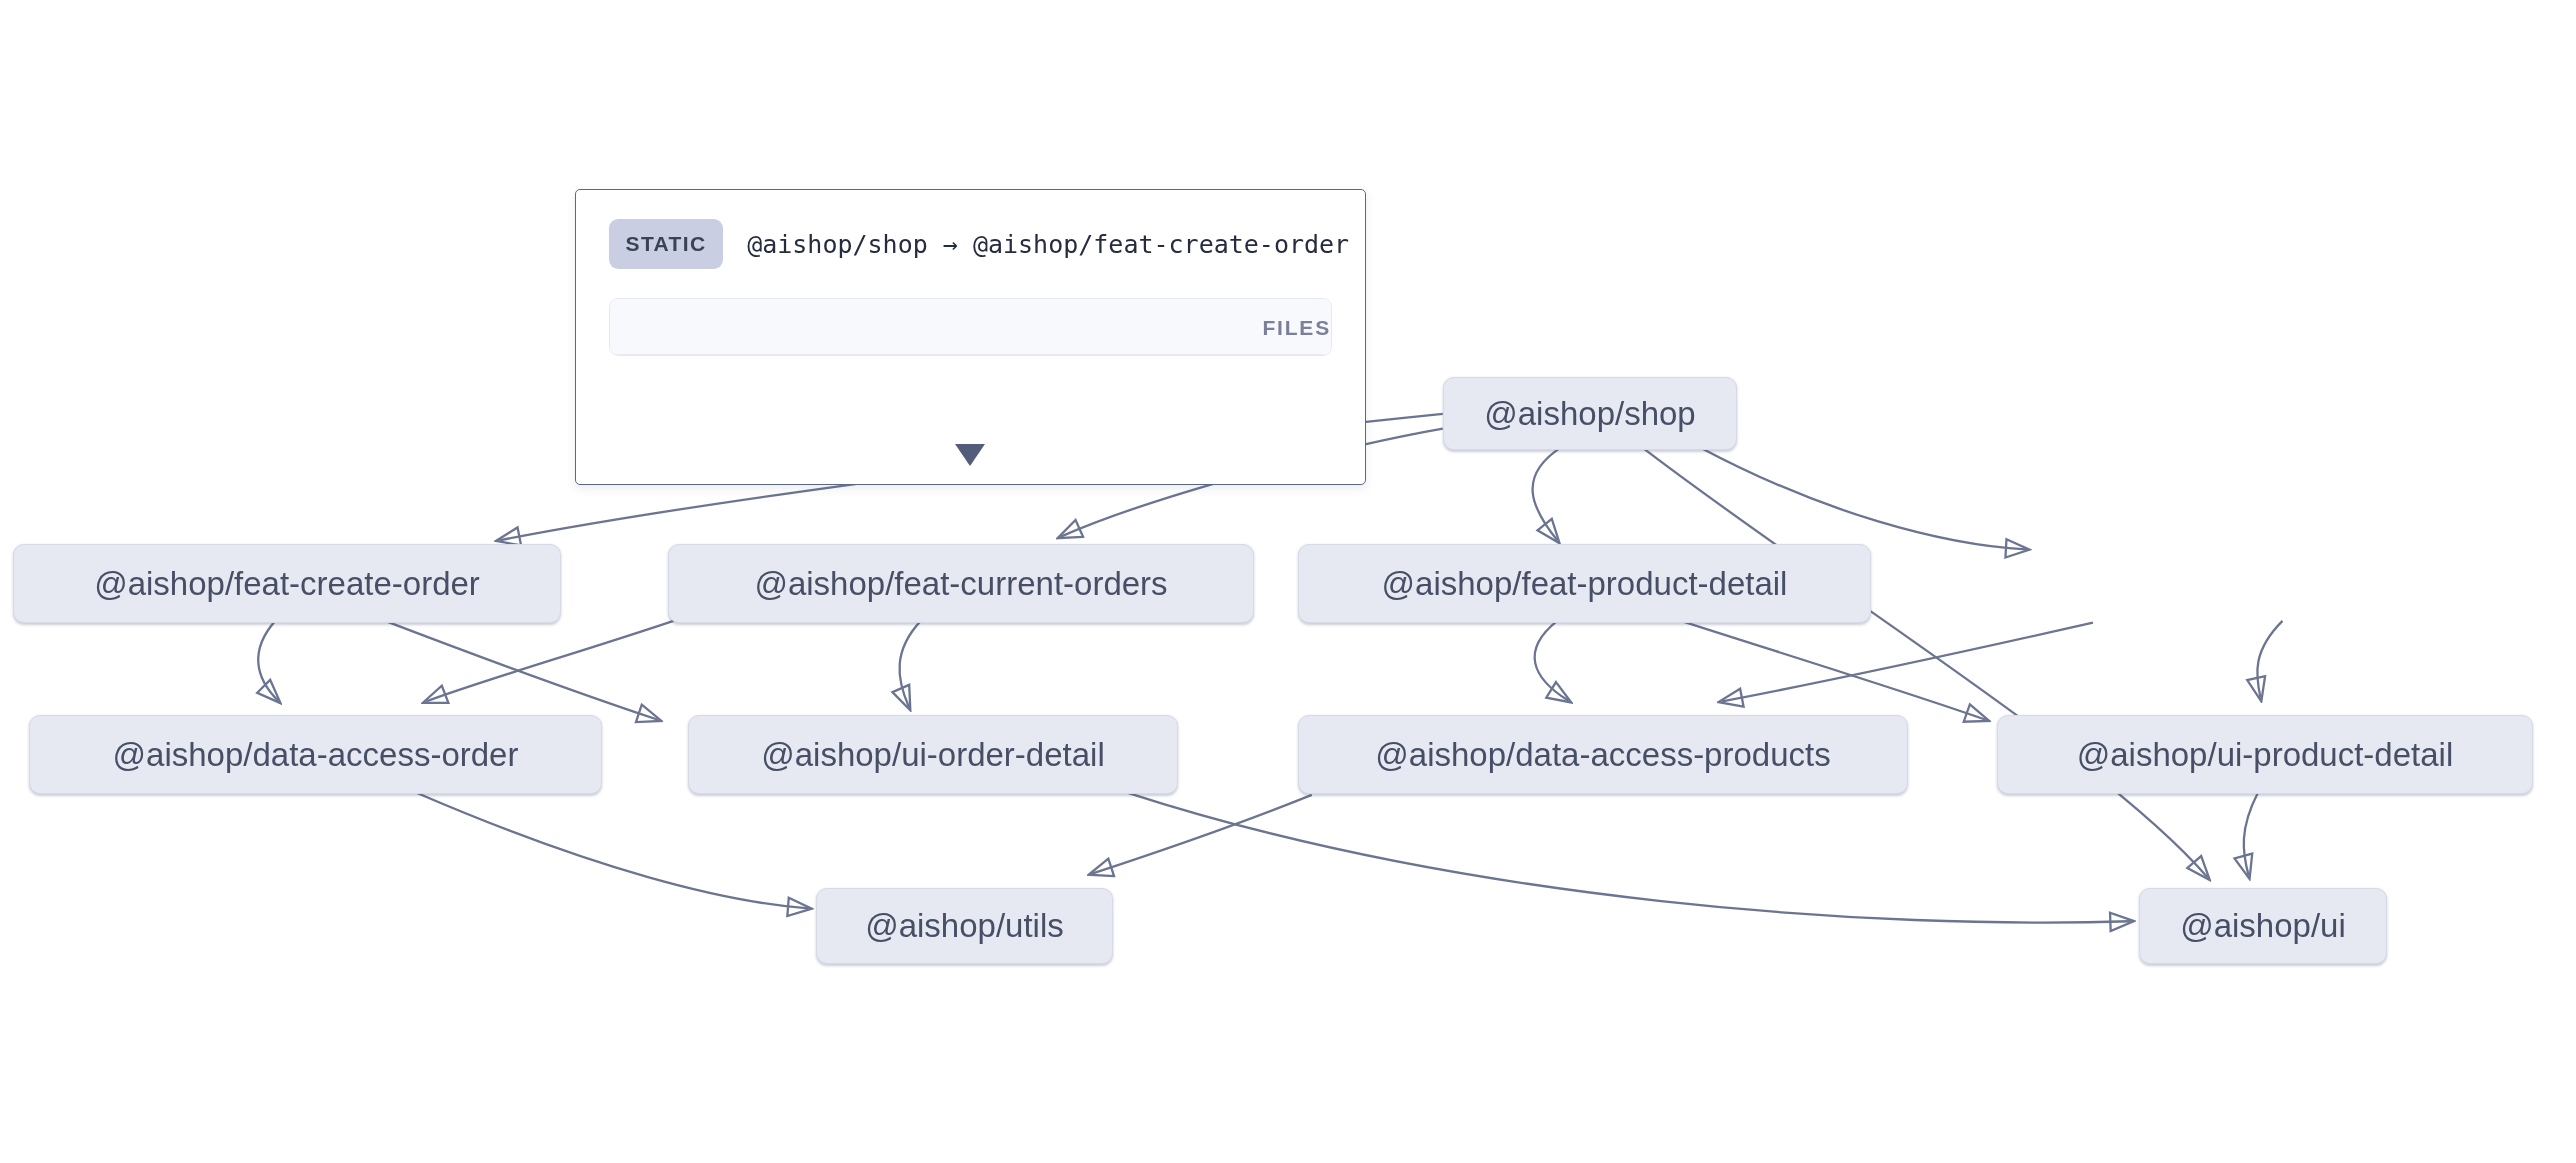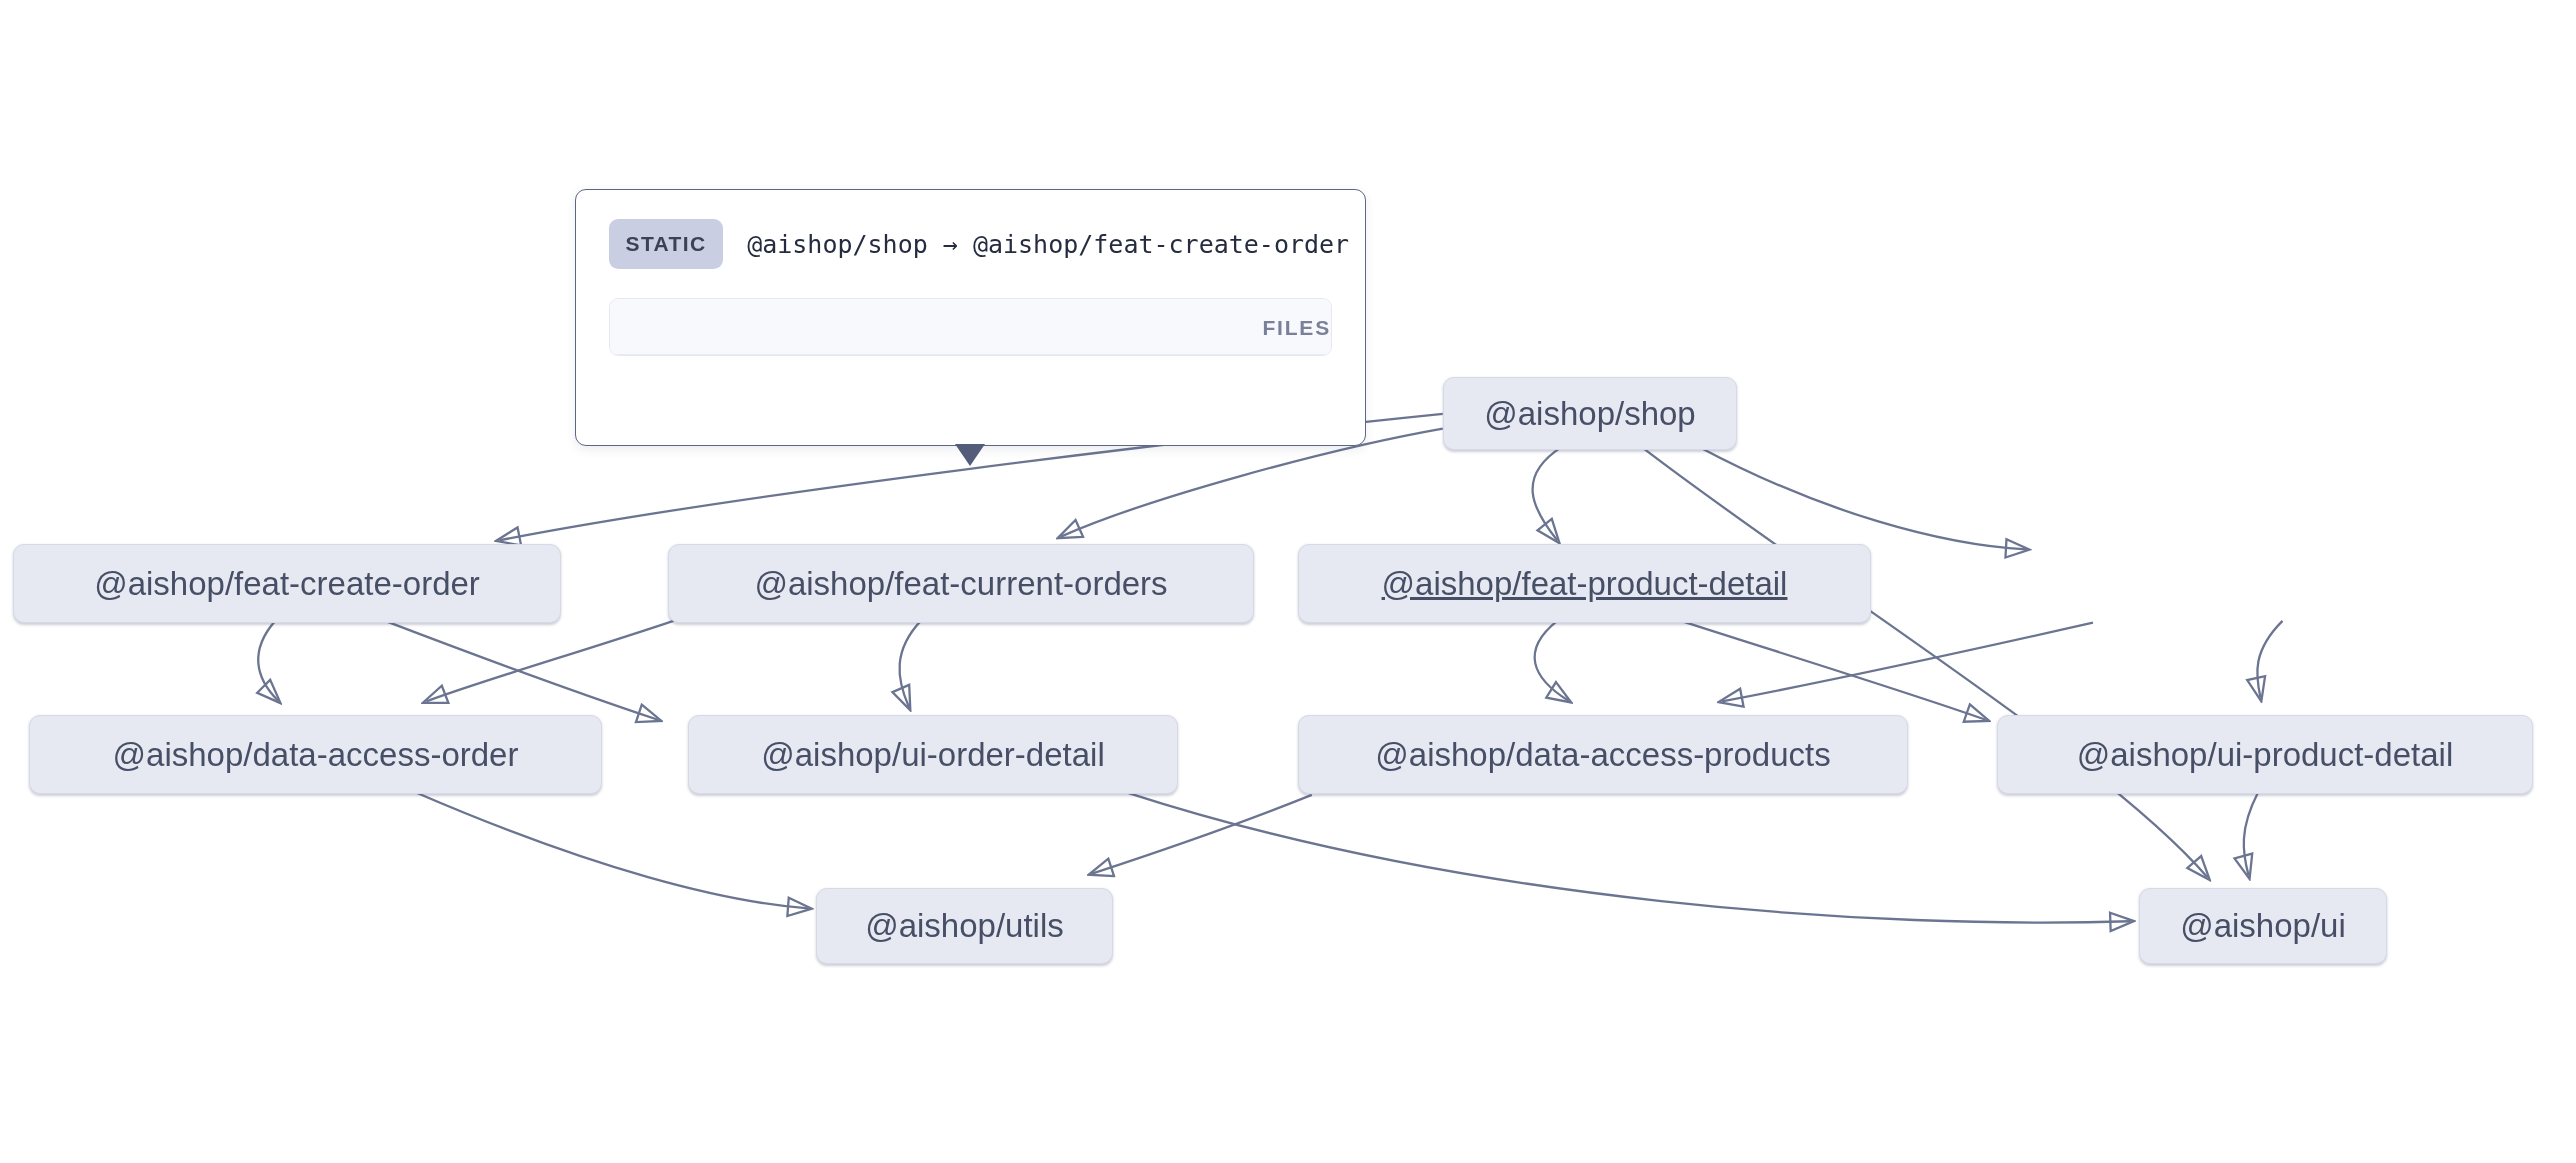--- a/index.html
+++ b/index.html
@@ -8,31 +8,31 @@
   #edges{position:absolute;left:0;top:0;z-index:1;}
   #edges path{fill:none;stroke:#6b7490;stroke-width:2.5px;}
   .node{position:absolute;z-index:2;display:flex;align-items:center;justify-content:center;
         background:#e7e9f2;border:0.9px solid #d6daе7;border:0.9px solid #d6dae7;border-radius:11px;
         box-shadow:0 1.8px 2.7px rgba(70,80,110,0.28);color:#474f66;font-size:33px;cursor:pointer;text-align:right;}
   .node span{white-space:nowrap;}
   
   #n-shop{left:1443px;top:377px;width:292px;height:71px;}
   #n-feat-create-order{left:13px;top:544px;width:546px;height:77px;}
   #n-feat-current-orders{left:668px;top:544px;width:584px;height:77px;}
-  #n-feat-product-detail{left:1298px;top:544px;width:571px;height:77px;text-decoration:underline;}
+  #n-feat-product-detail{left:1298px;top:544px;width:571px;height:77px;}
   #n-feat-product-list{left:2031px;top:544px;width:509px;height:77px;}
   #n-data-access-order{left:29px;top:715px;width:571px;height:77px;}
   #n-ui-order-detail{left:688px;top:715px;width:488px;height:77px;}
   #n-data-access-products{left:1298px;top:715px;width:608px;height:77px;}
   #n-ui-product-detail{left:1997px;top:715px;width:534px;height:77px;}
   #n-utils{left:816px;top:888px;width:295px;height:74px;}
   #n-ui{left:2139px;top:888px;width:246px;height:74px;}
   
-  #tooltip{position:absolute;z-index:3;left:575px;top:189px;width:791px;height:257px;
-           box-sizing:border-box;background:#ffffff;border:1.8px solid #5d6785;border-radius:11px;
+  #tooltip{position:absolute;z-index:3;left:575px;top:189px;width:791px;height:296px;
+           box-sizing:border-box;background:#ffffff;border:1.8px solid #5d6785;border-radius:5px;
            padding:29px 33px 18.3px 33px;box-shadow:0 3.7px 9.2px rgba(70,80,110,0.10);}
   #tooltip-caret{position:absolute;z-index:3;left:955px;top:444px;width:0;height:0;
            border-left:15.6px solid transparent;border-right:15.6px solid transparent;
            border-top:22px solid #535d7a;}
   .tip-head{display:flex;align-items:center;gap:24px;}
   .tag{background:#c9cee2;color:#3a4257;border-radius:9.2px;padding:13px 16.5px;
        font-size:21px;font-weight:bold;letter-spacing:1.4px;}
   .tip-title{font-family:"DejaVu Sans Mono",monospace;font-size:25px;color:#262c3f;white-space:nowrap;}
   .files-panel{margin-top:29px;border:0.9px solid #e6e8f1;border-radius:9.2px;overflow:hidden;}
   .files-head{background:#f8f9fd;color:#7a8099;font-size:21px;font-weight:bold;

